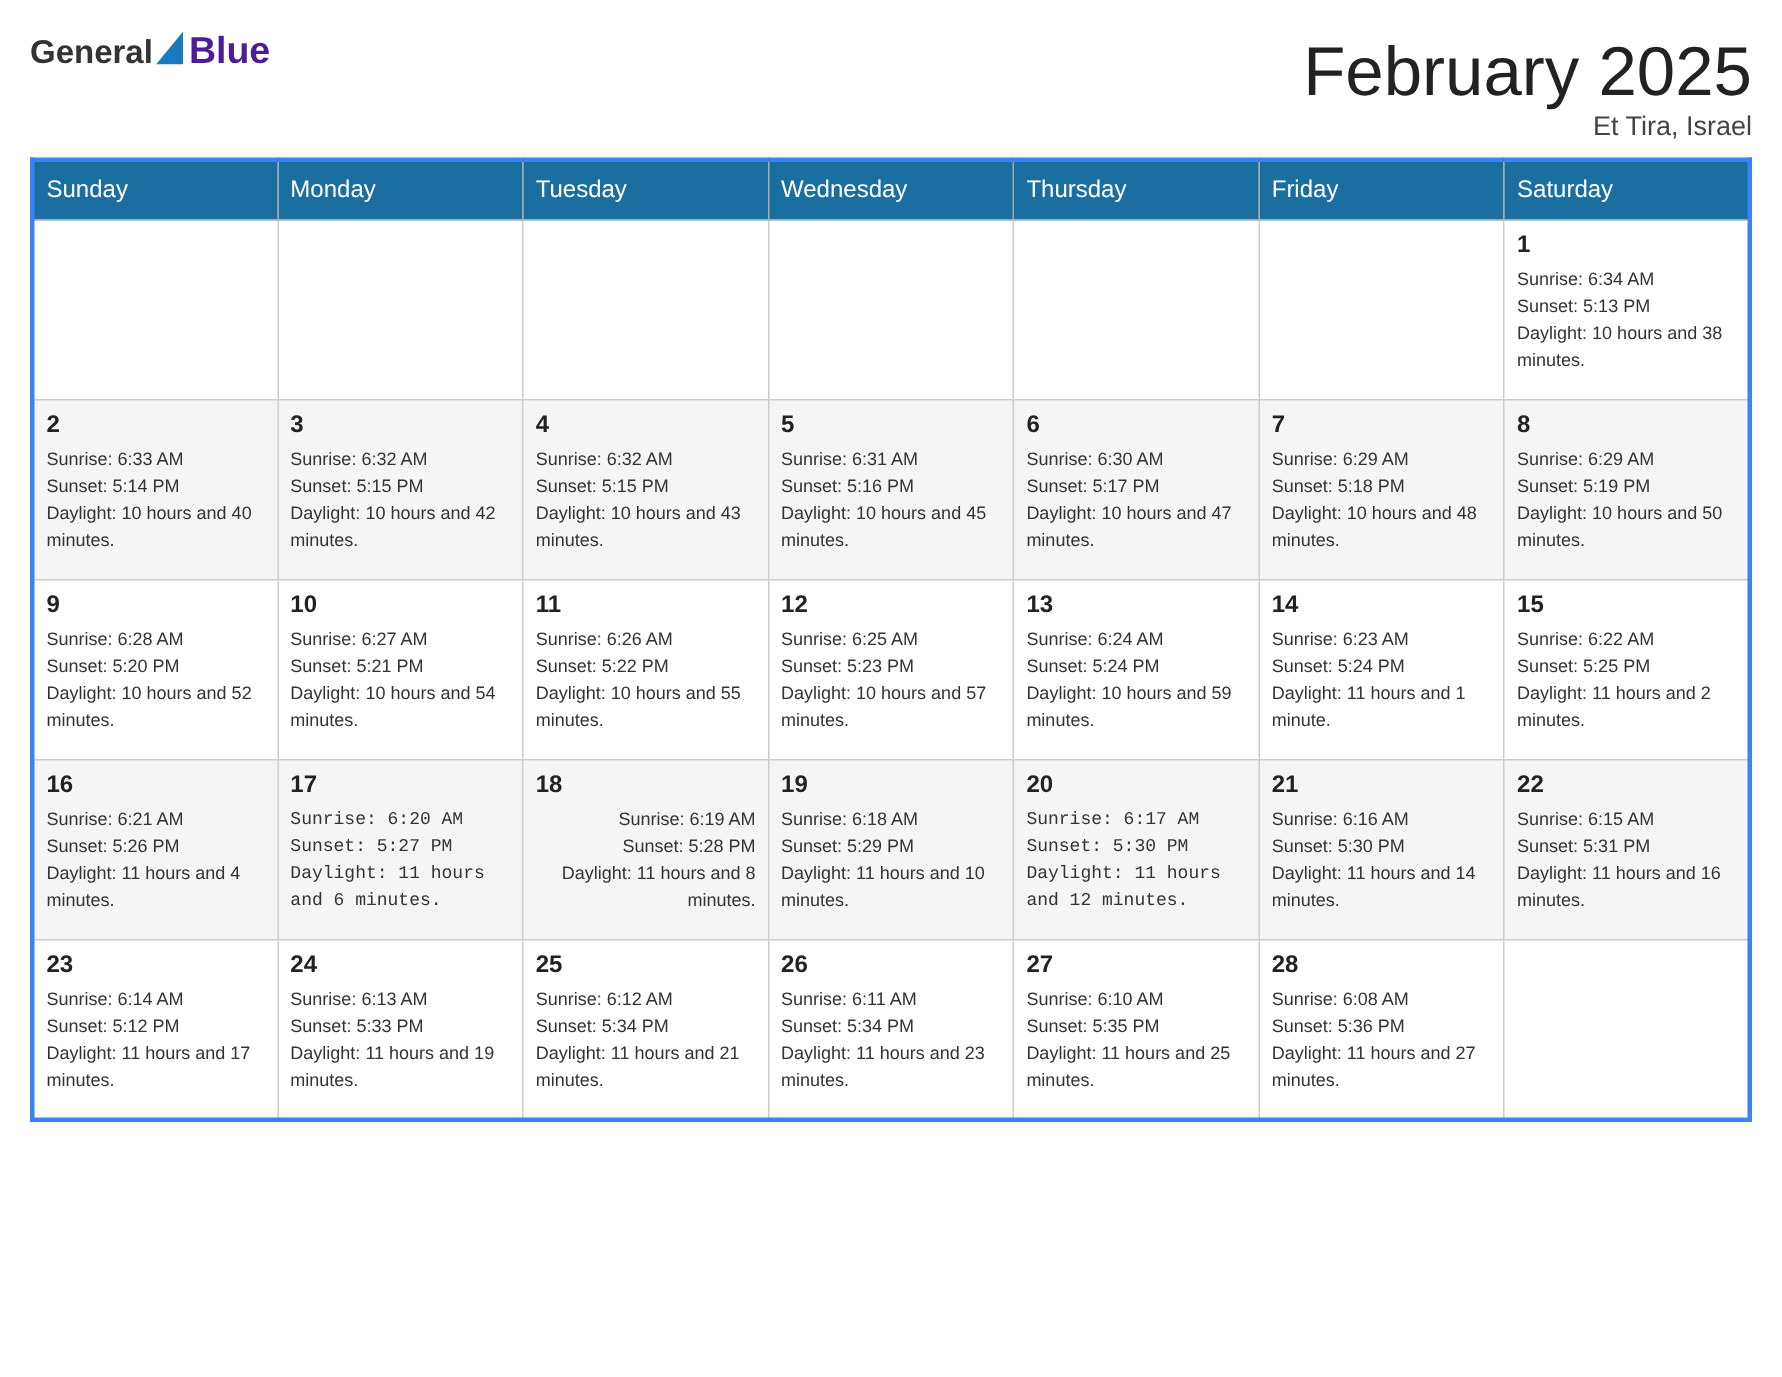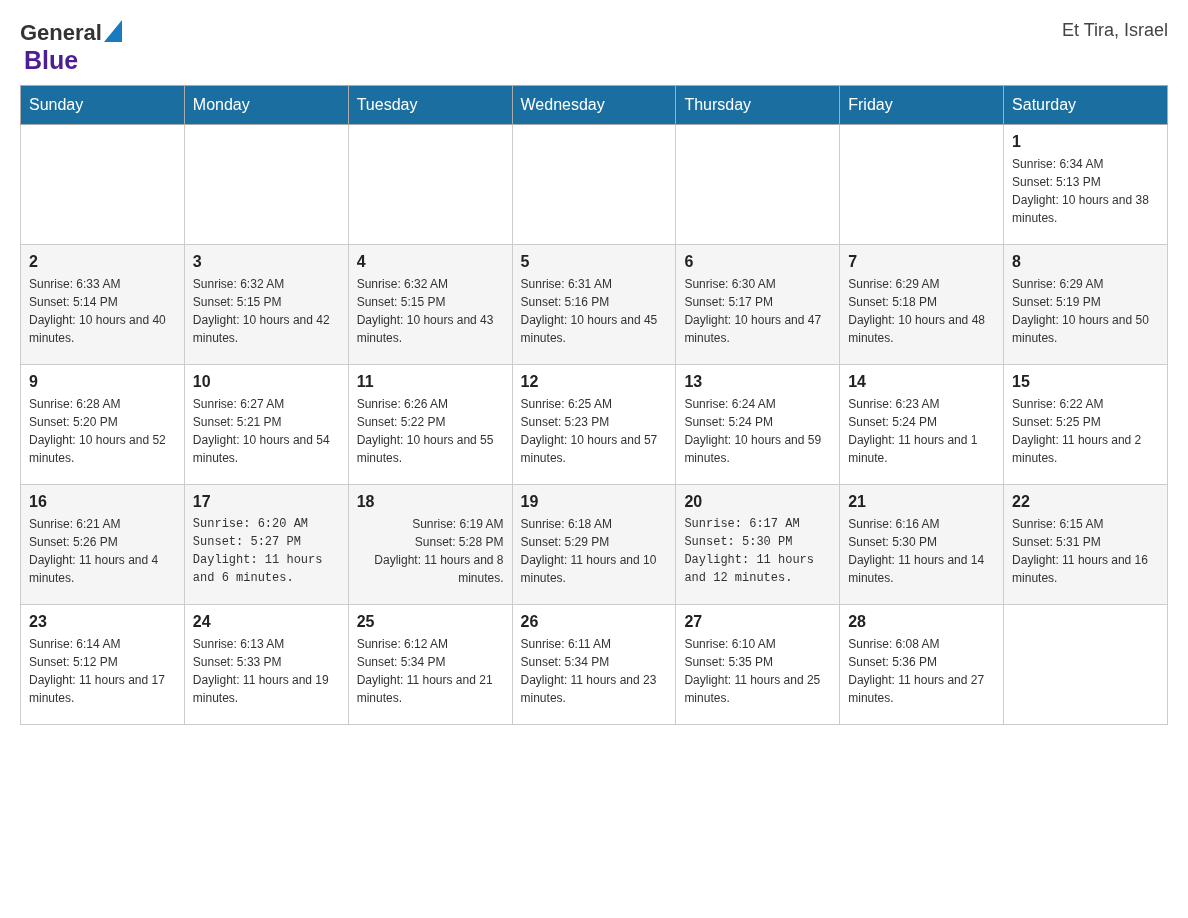--- a/index.html
+++ b/index.html
@@ -25,21 +25,21 @@
       font-weight: bold;
       color: #333;
     }
     .logo-text-blue {
       font-size: 25px;
       font-weight: bold;
       color: #4c1d95;
     }
     .logo-wrapper {
       display: flex;
-      flex-direction: column;
+      flex-direction: row;
     }
     .logo-line1 {
       display: flex;
       align-items: center;
     }
     .logo-line2 {
       margin-left: 4px;
     }
     .title-area {
       text-align: right;
@@ -49,21 +49,21 @@
       font-weight: normal;
       color: #222;
     }
     .location {
       font-size: 18px;
       color: #444;
     }
     .calendar {
       width: 100%;
       border-collapse: collapse;
-      border: 1px solid #3b82f6;
+      border: 3px solid #3b82f6;
     }
     .calendar th {
       background-color: #1a6fa0;
       color: #fff;
       text-align: left;
       padding: 10px 8px;
       font-size: 16px;
       font-weight: normal;
       border: 1px solid #aaa;
     }
@@ -112,20 +112,21 @@
             <polygon points="0,22 18,0 18,22" fill="#1a7abf"></polygon>
           </svg>
         </div>
       </div>
       <div class="logo-line2">
         <span class="logo-text-blue">Blue</span>
       </div>
     </div>
   </div>
   <div class="title-area">
+    <div class="month-title">February 2025</div>
     <div class="location">Et Tira, Israel</div>
   </div>
 </div>
 
 <table class="calendar">
   <thead>
     <tr>
       <th>Sunday</th>
       <th>Monday</th>
       <th>Tuesday</th>

